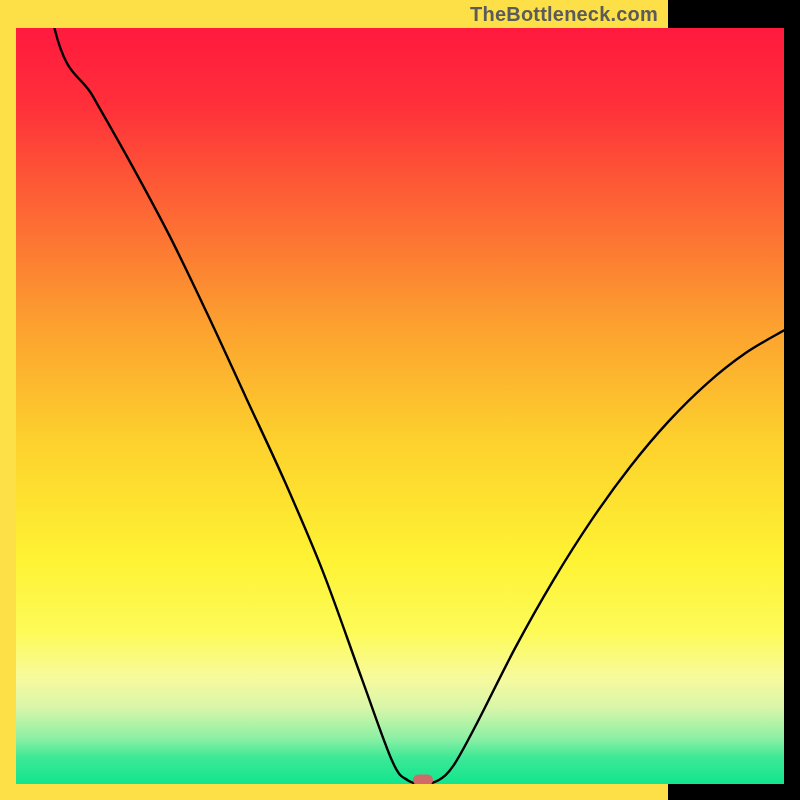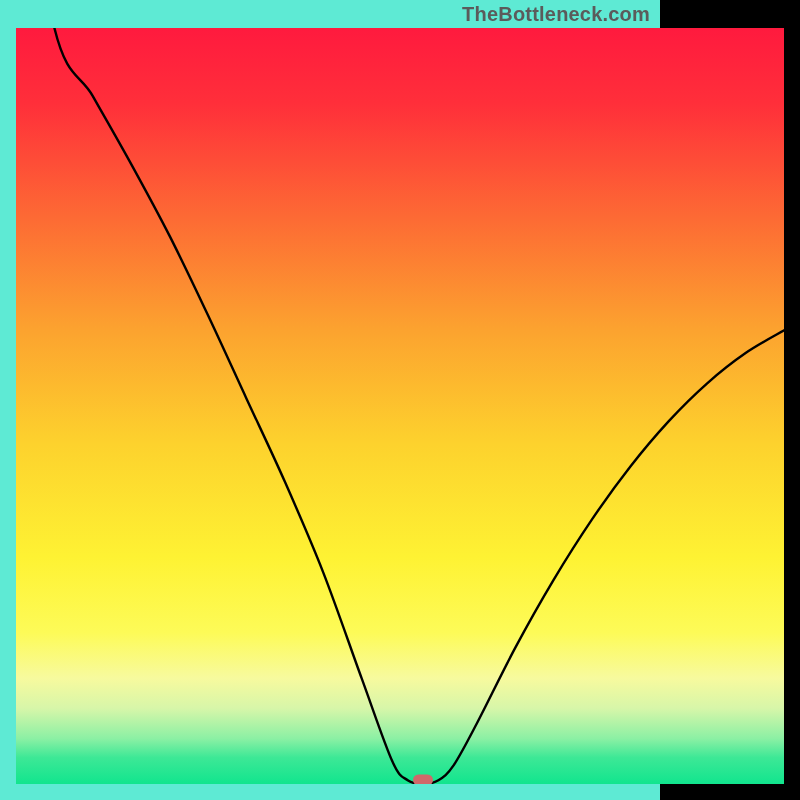--- a/index.html
+++ b/index.html
@@ -9,21 +9,22 @@
     height: 800px;
     background: #000;
     overflow: hidden;
   }
   .frame {
     position: absolute;
     top: 0;
     left: 0;
     width: 660px;
     height: 800px;
-    background: #5eead4;
+    background: #fde047;
+    padding-left: 8px;
   }
   .watermark {
     position: absolute;
     top: 4px;
     right: 10px;
     font: 600 20px/1 Arial, Helvetica, sans-serif;
     color: #5b5b5b;
     letter-spacing: 0.2px;
     user-select: none;
   }

